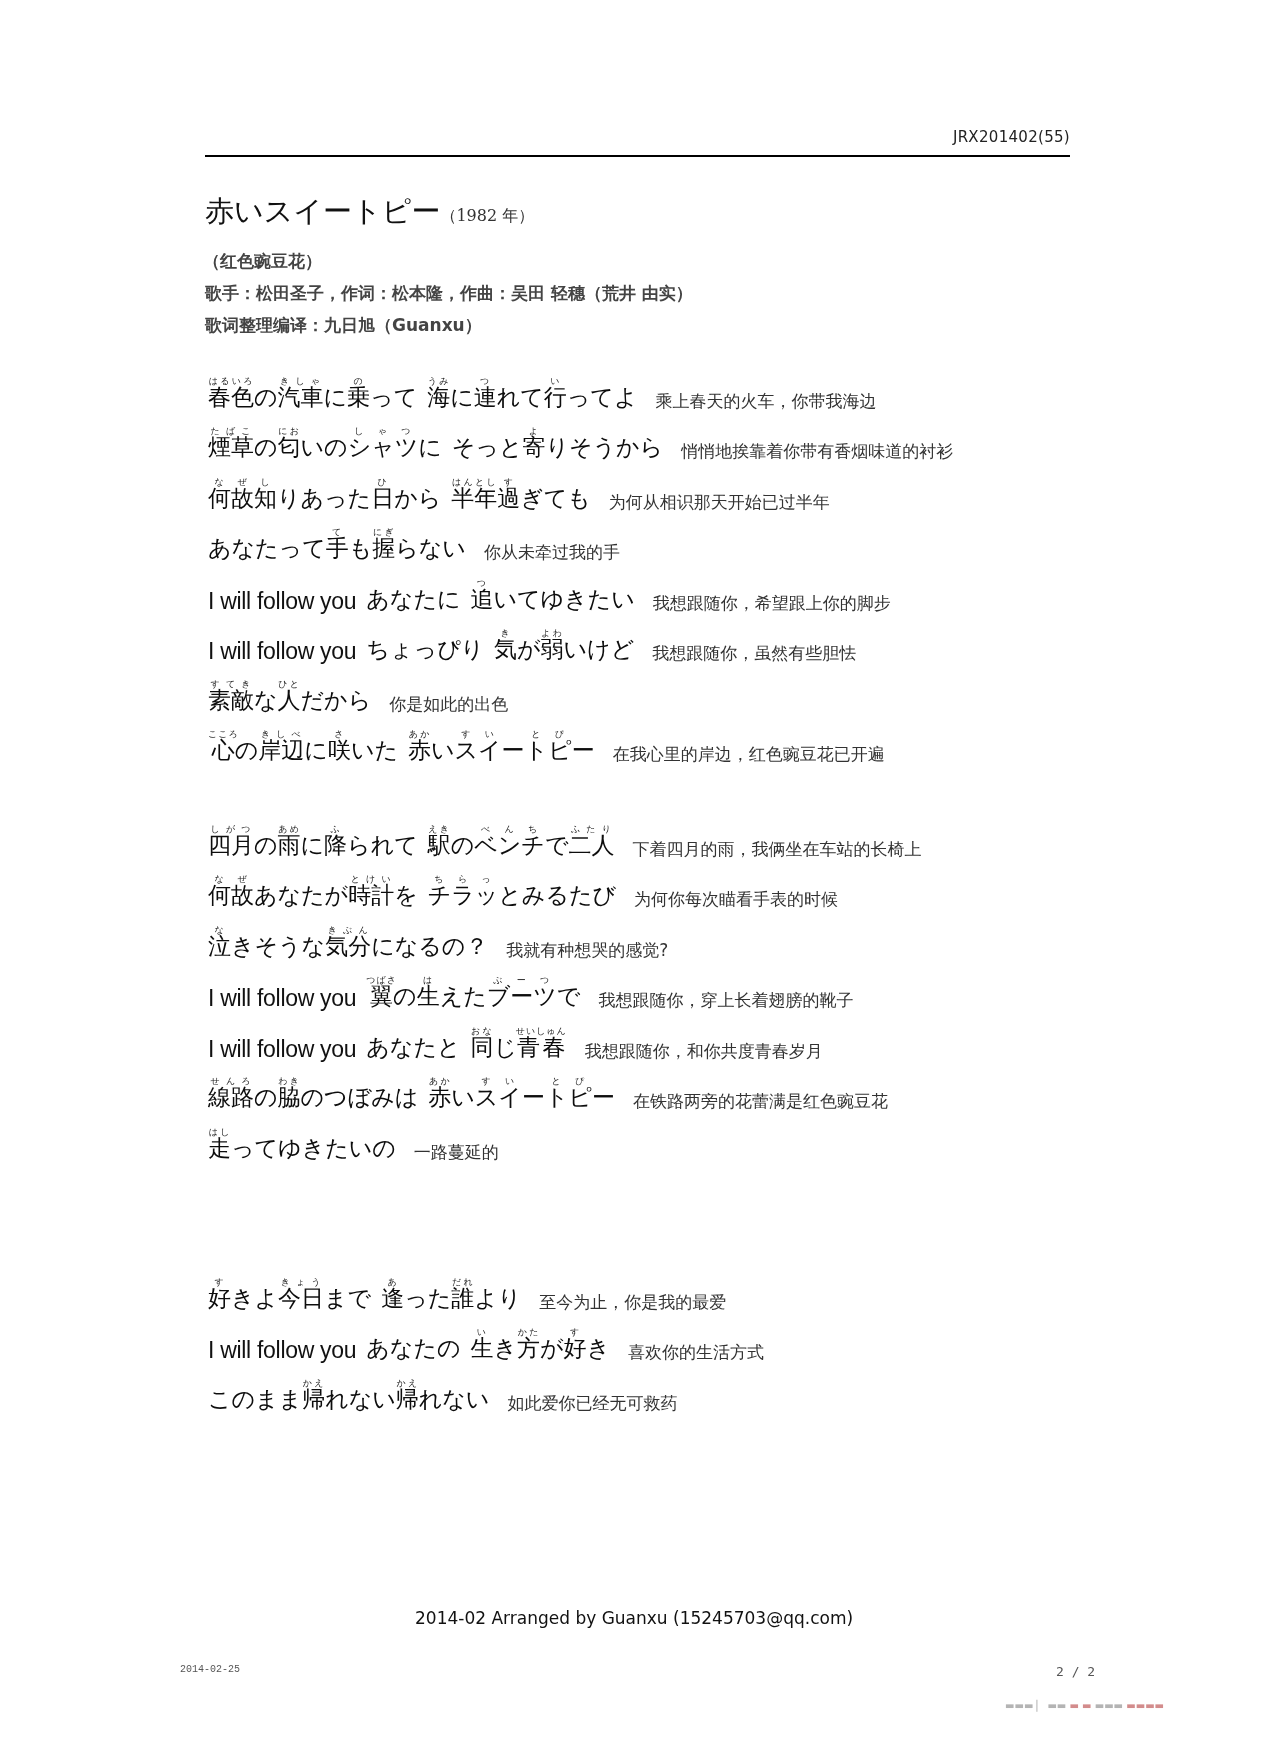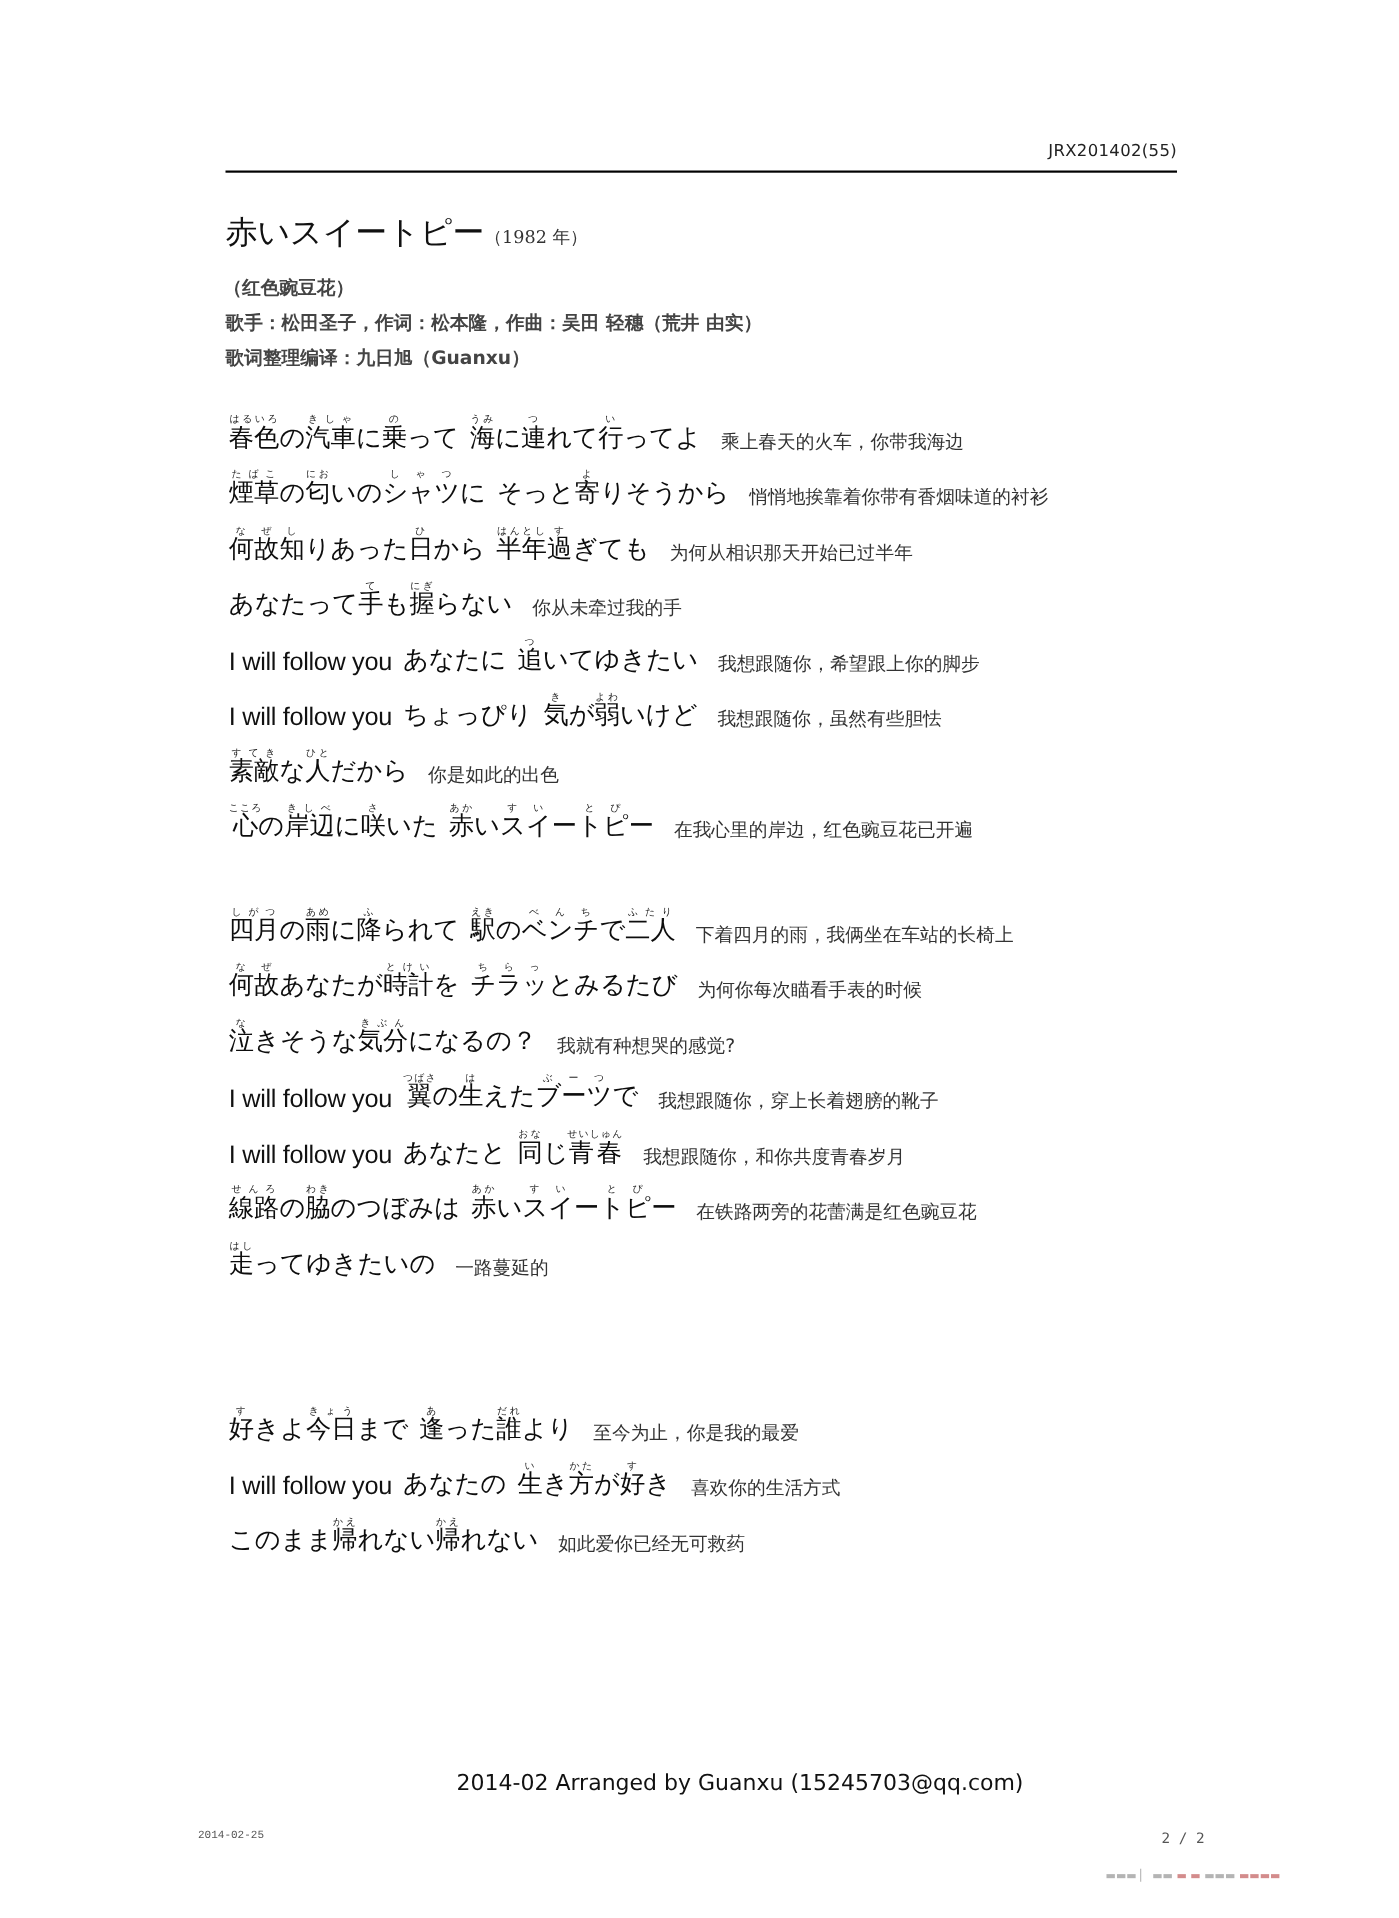--- a/index.html
+++ b/index.html
@@ -13,21 +13,21 @@
   .meta.sub { top: 250px; left: 203px; }
   .meta.credits { top: 282px; }
   .meta.arranger { top: 314px; }
   .block { position: absolute; left: 208px; width: 900px; }
   .line { height: 50.5px; display: flex; align-items: flex-end; white-space: nowrap; }
   .jp { font-size: 23px; font-family: "DejaVu Sans", sans-serif; color: #0d0d0d; }
   .jp ruby rt { font-size: 9px; color: #222; letter-spacing: 1px; }
   .jp .gap { display: inline-block; width: 10px; }
   .en { font-size: 23px; font-family: "Liberation Sans", sans-serif; color: #111; letter-spacing: -0.3px; margin-right: 10px; }
   .zh { font-size: 17px; font-family: "DejaVu Sans", sans-serif; color: #333; margin-left: 18px; }
-  .footer-credit { position: absolute; top: 1608px; left: 415px; font-family: "DejaVu Sans", sans-serif; font-size: 20px; color: #111; }
+  .footer-credit { position: absolute; top: 1608px; left: 415px; font-family: "DejaVu Sans", sans-serif; font-size: 17px; color: #111; }
   .footer-date { position: absolute; top: 1664px; left: 180px; font-family: Liberation Mono, monospace; font-size: 10px; color: #555; }
   .footer-page { position: absolute; top: 1664px; left: 1056px; font-family: "DejaVu Sans Mono", monospace; font-size: 13px; color: #555; }
   .watermark { position: absolute; top: 1700px; left: 1005px; font-size: 10px; font-family: "DejaVu Sans", sans-serif; color: #777; opacity: 0.55; white-space: nowrap; }
   .watermark .red { color: #b03030; }
 </style>
 </head>
 <body>
 
 <div>
   <div class="hdr-code">JRX201402(55)</div>

